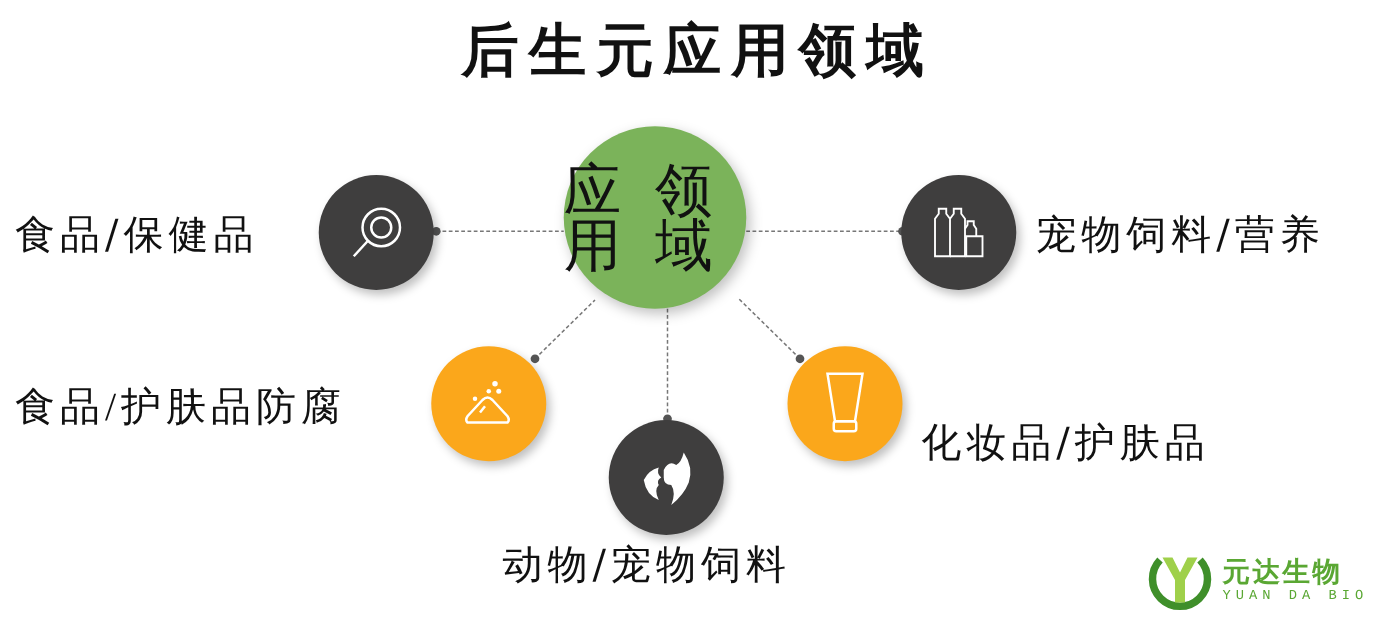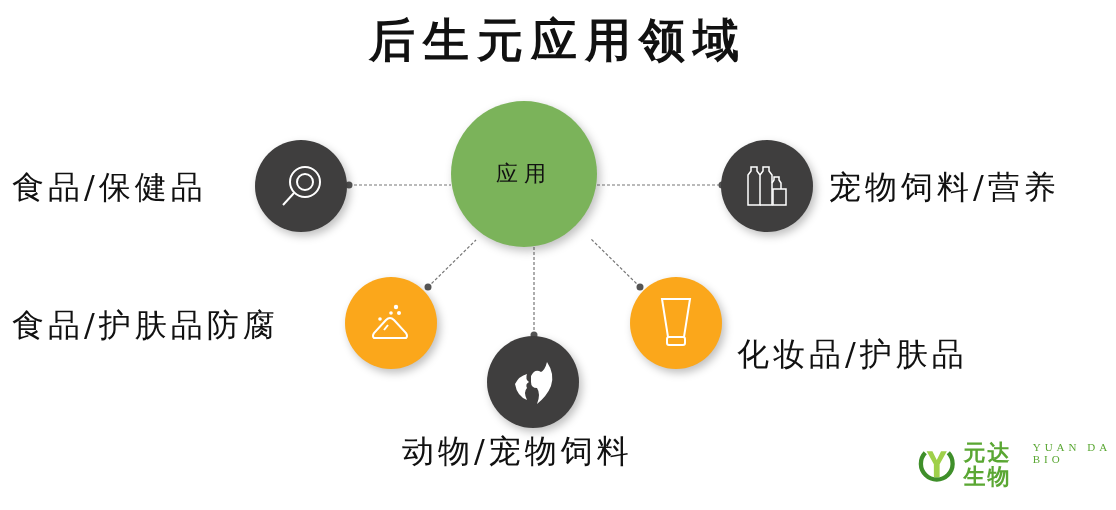--- a/index.html
+++ b/index.html
@@ -2,26 +2,26 @@
 <html><head>
 <meta charset="utf-8">
 <style>
   html,body{margin:0;padding:0;background:#ffffff;}
   body{width:1116px;height:510px;position:relative;overflow:hidden;font-family:"DejaVu Serif","Liberation Serif",serif;color:#111;}
   .title{position:absolute;left:0;top:10px;width:1116px;text-align:center;font-size:46px;letter-spacing:8px;font-weight:bold;}
   svg.lines{position:absolute;left:0;top:0;}
   .node{position:absolute;border-radius:50%;box-shadow:3px 4px 8px rgba(0,0,0,0.25);display:flex;align-items:center;justify-content:center;}
   .node.dark{background:#3f3e3e;}
   .node.orange{background:#fba71b;}
-  .center{position:absolute;left:451px;top:101px;width:146px;height:146px;border-radius:50%;background:#7bb35a;box-shadow:3px 4px 10px rgba(0,0,0,0.25);display:flex;align-items:center;justify-content:center;font-size:22px;line-height:44px;letter-spacing:6px;}
+  .center{position:absolute;left:451px;top:101px;width:146px;height:146px;border-radius:50%;background:#7bb35a;box-shadow:3px 4px 10px rgba(0,0,0,0.25);display:flex;align-items:center;justify-content:center;font-size:46px;line-height:44px;letter-spacing:6px;}
   .label{position:absolute;font-size:32px;letter-spacing:4px;white-space:nowrap;}
   .logo{position:absolute;left:918px;top:440px;display:flex;align-items:center;}
-  .logo-text{margin-left:8px;display:flex;flex-direction:row;}
+  .logo-text{margin-left:8px;display:flex;flex-direction:column;}
   .logo-cn{font-family:"DejaVu Sans","Liberation Sans",sans-serif;font-weight:bold;font-size:22px;color:#5aa733;letter-spacing:2px;line-height:24px;}
-  .logo-en{font-family:Liberation Serif, serif;font-size:11px;color:#5aa733;letter-spacing:4px;}
+  .logo-en{font-family:Liberation Mono, monospace;font-size:11px;color:#5aa733;letter-spacing:4px;}
 </style>
 </head>
 <body>
 
 <div class="title">后生元应用领域</div>
 
 <svg class="lines" width="1116" height="510">
   <g stroke="#777" stroke-width="1.2" stroke-dasharray="3,2" fill="none">
     <line x1="349" y1="185" x2="451" y2="185"></line>
     <line x1="597" y1="185" x2="722" y2="185"></line>
@@ -33,20 +33,21 @@
     <circle cx="349" cy="185" r="3.5"></circle>
     <circle cx="722" cy="185" r="3.5"></circle>
     <circle cx="428" cy="287" r="3.5"></circle>
     <circle cx="640" cy="287" r="3.5"></circle>
     <circle cx="534" cy="335" r="3.5"></circle>
   </g>
 </svg>
 
 <div class="center">
   <span>应用</span>
+  <span>领域</span>
 </div>
 
 <div class="node dark" style="left:255px;top:140px;width:92px;height:92px;">
   <svg width="56" height="56" viewBox="0 0 56 56">
     <g stroke="#fff" stroke-width="2" fill="none">
       <circle cx="32" cy="24" r="15"></circle>
       <circle cx="32" cy="24" r="8"></circle>
       <line x1="21" y1="35" x2="10" y2="47"></line>
     </g>
   </svg>
@@ -72,21 +73,21 @@
       <line x1="22" y1="27" x2="18" y2="32"></line>
     </g>
     <g fill="#fff">
       <circle cx="30" cy="9" r="2.2"></circle>
       <circle cx="33" cy="15" r="2"></circle>
       <circle cx="25" cy="15" r="1.8"></circle>
       <circle cx="14" cy="21" r="1.8"></circle>
     </g>
   </svg>
 </div>
-<div class="label" style="left:12px;top:304px;">食品/护肤品防腐</div>
+<div class="label" style="left:12px;top:304px;font-family:Liberation Serif, serif;">食品/护肤品防腐</div>
 
 <div class="node orange" style="left:630px;top:277px;width:92px;height:92px;">
   <svg width="50" height="56" viewBox="0 0 50 56">
     <g stroke="#fff" stroke-width="2" fill="none">
       <path d="M11 4 L39 4 L33 42 L17 42 Z"></path>
       <rect x="16" y="42" width="18" height="8" rx="2"></rect>
     </g>
   </svg>
 </div>
 <div class="label" style="left:737px;top:300px;margin-top:33px;">化妆品/护肤品</div>

